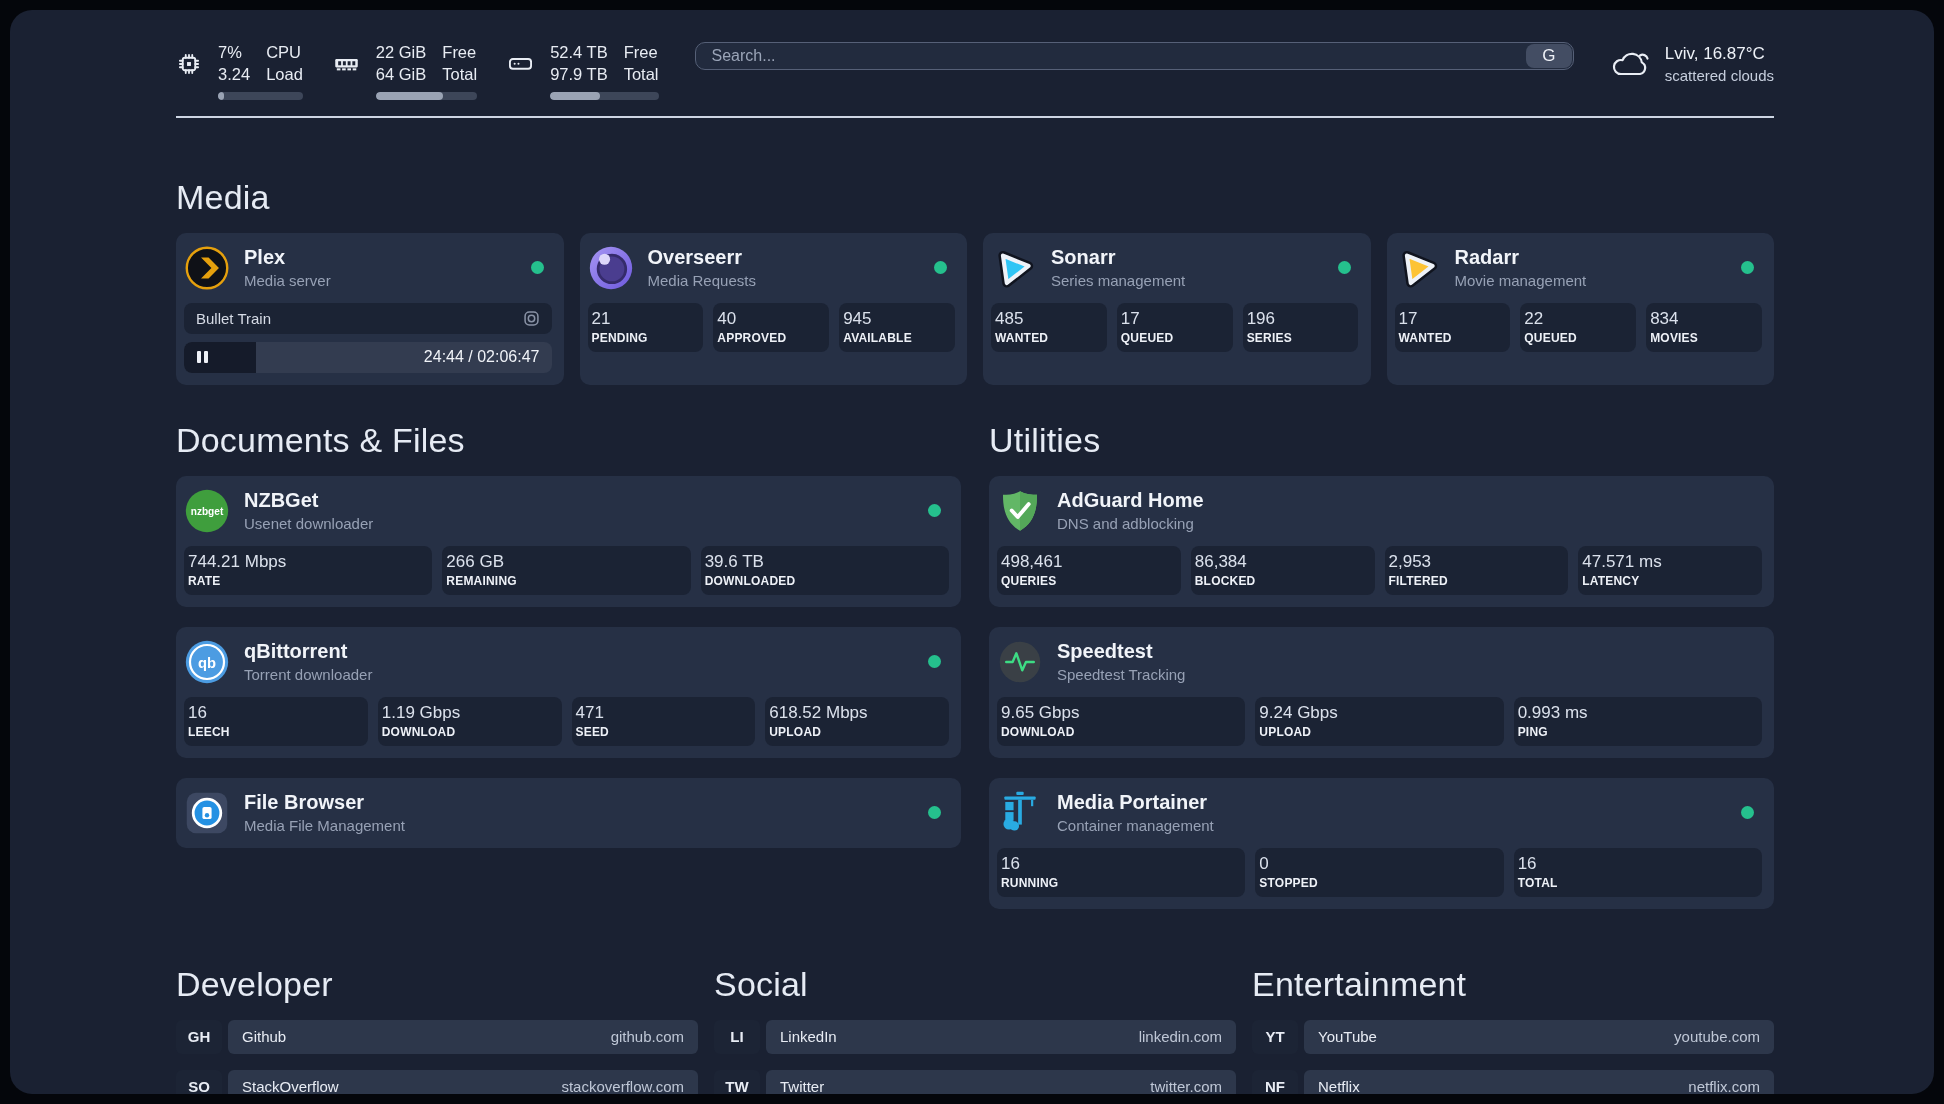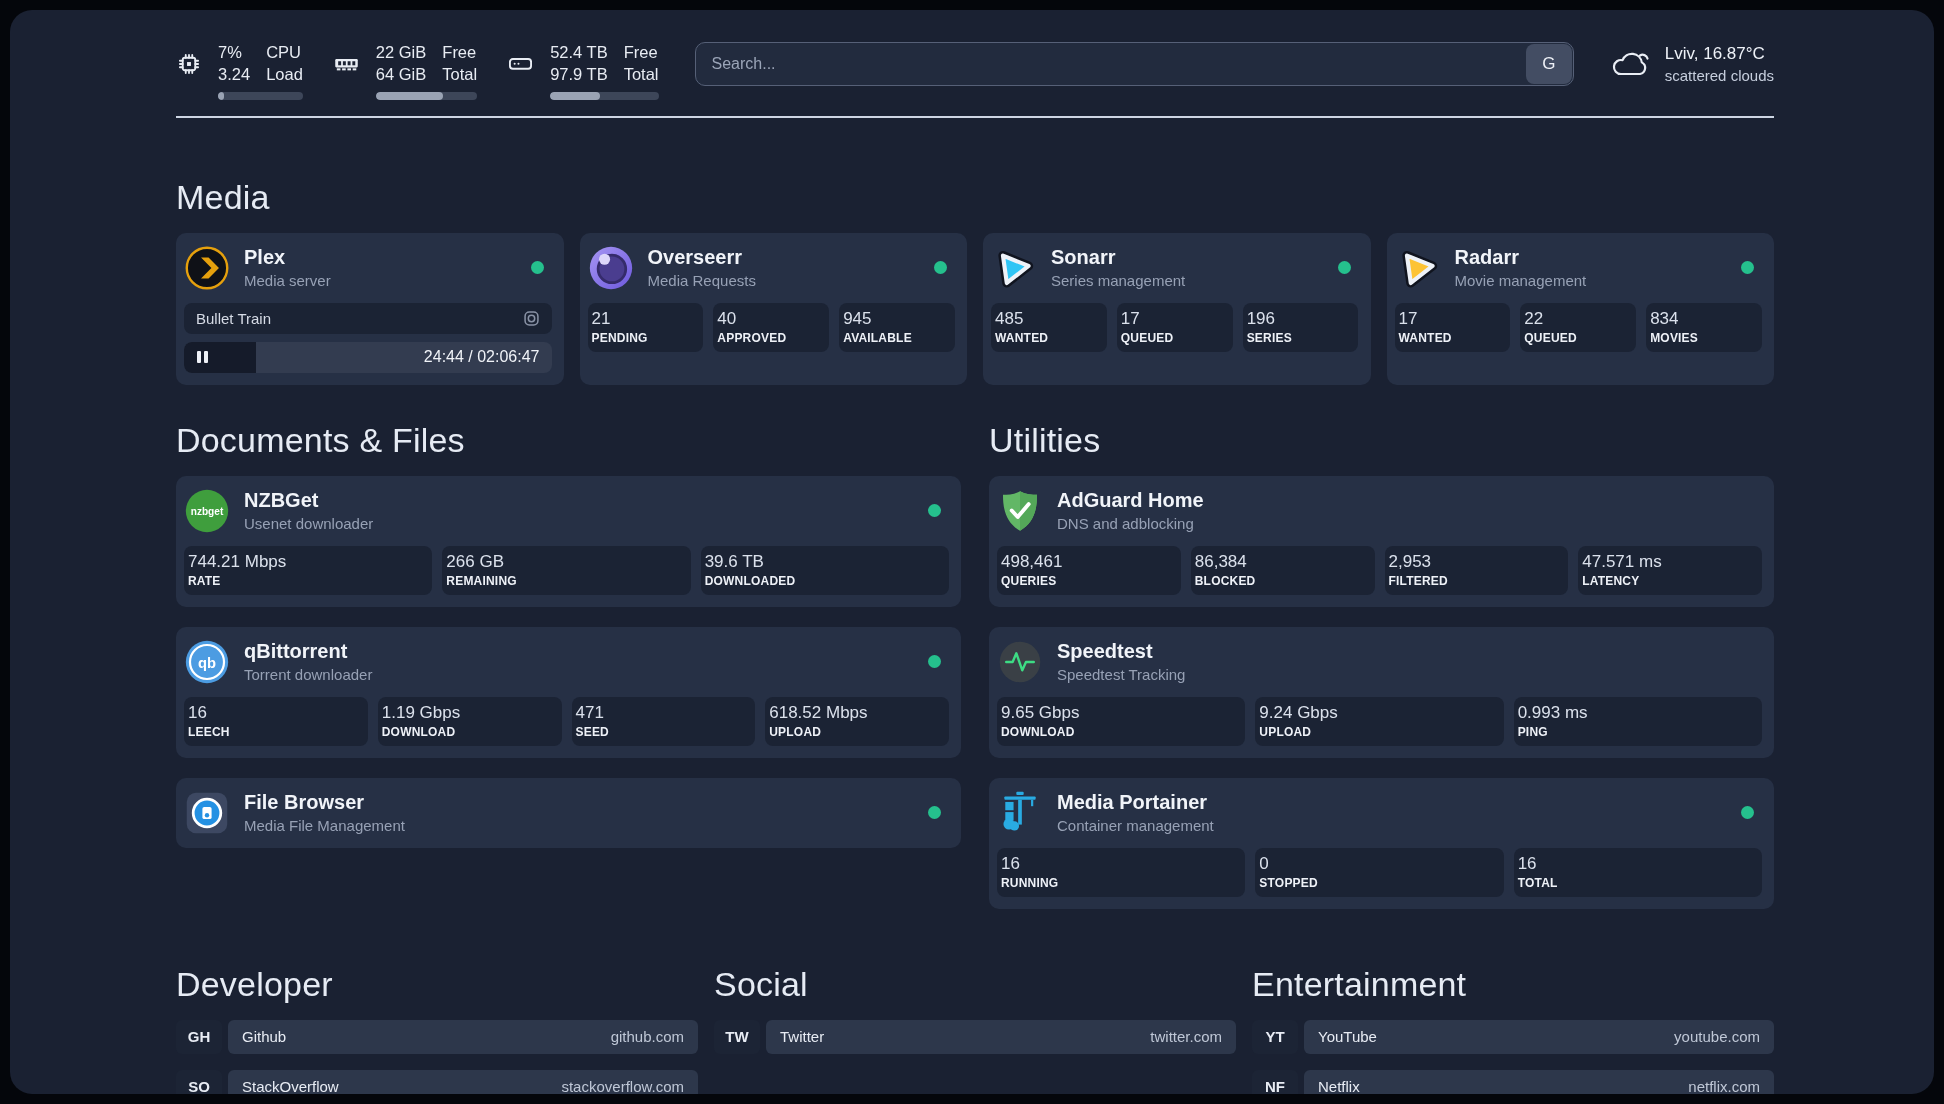--- a/index.html
+++ b/index.html
@@ -10,21 +10,21 @@
     padding:26px 160px 0 166px; color:#e8ecf3;
   }
   
   .topbar { display:flex; align-items:flex-start; gap:30px; padding-top:6px; }
   .resources { display:flex; gap:30px; flex:none; }
   .resource { display:grid; grid-template-columns:auto auto auto; column-gap:16px; align-items:center; }
   .res-icon { grid-row:1; display:flex; align-items:center; }
   .res-col { font-size:16.5px; line-height:1.32; color:#e8ecf3; white-space:nowrap; }
   .res-bar { grid-column:2/4; grid-row:2; height:8px; border-radius:4px; background:#3d4659; margin-top:6px; overflow:hidden; }
   .res-bar > div { height:100%; border-radius:4px; background:#9aa3b4; }
-  .searchwrap { flex:1; position:relative; height:44px; margin:0 6px; }
+  .searchwrap { flex:1; position:relative; height:28px; margin:0 6px; }
   .searchwrap input {
     width:100%; height:100%; background:#222b3e; border:1.5px solid #566077;
     border-radius:10px; color:#e8ecf3; font-size:16px; padding:0 62px 0 16px;
     font-family:inherit; outline:none;
   }
   .searchwrap input::placeholder { color:#9ba5b8; }
   .g-btn { position:absolute; right:2px; top:2px; bottom:2px; width:46px; background:#434d63;
     border-radius:8px; display:flex; align-items:center; justify-content:center;
     font-size:17px; color:#eef1f7; cursor:pointer; }
   .weather { flex:none; display:flex; align-items:center; gap:13px; padding-top:2px; }
@@ -502,20 +502,27 @@
             </span>
         </div>
 
       </div>
     </div>
 
     <div>
       <h2 class="sec-title">Social</h2>
       <div class="bm-list">
         <div class="bm-row">
+          <span class="bm-abbr">LI</span>
+          <span class="bm-body">
+              <span class="bm-name">LinkedIn</span>
+              <span class="bm-url">linkedin.com</span>
+            </span>
+        </div>
+        <div class="bm-row">
           <span class="bm-abbr">TW</span>
           <span class="bm-body">
               <span class="bm-name">Twitter</span>
               <span class="bm-url">twitter.com</span>
             </span>
         </div>
       </div>
     </div>
 
     <div>

